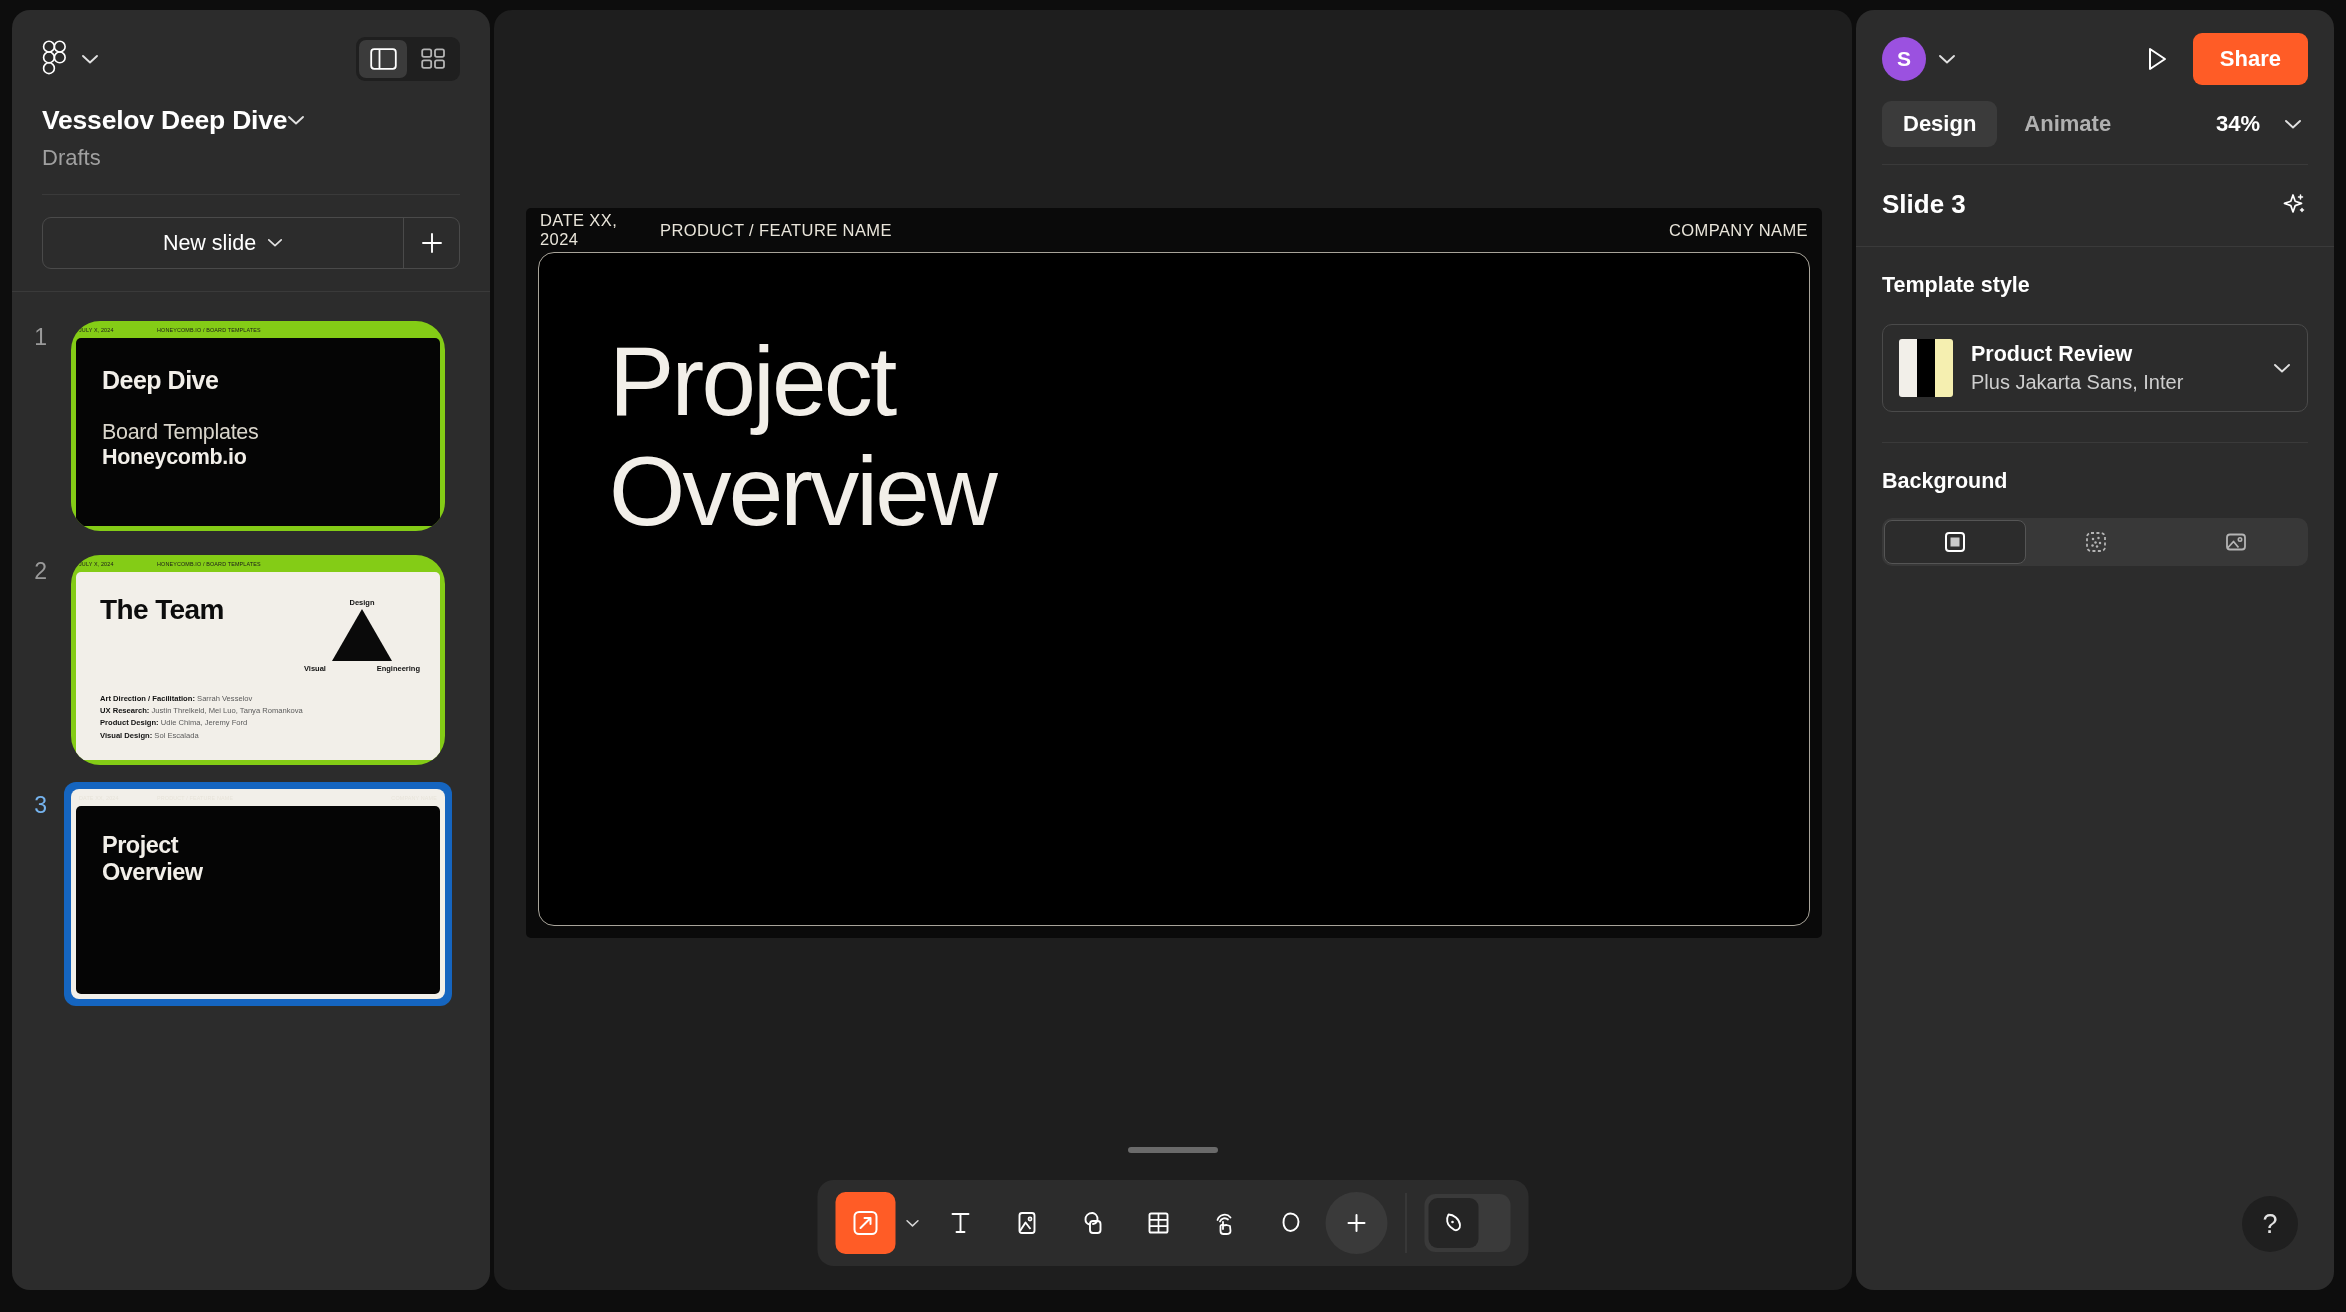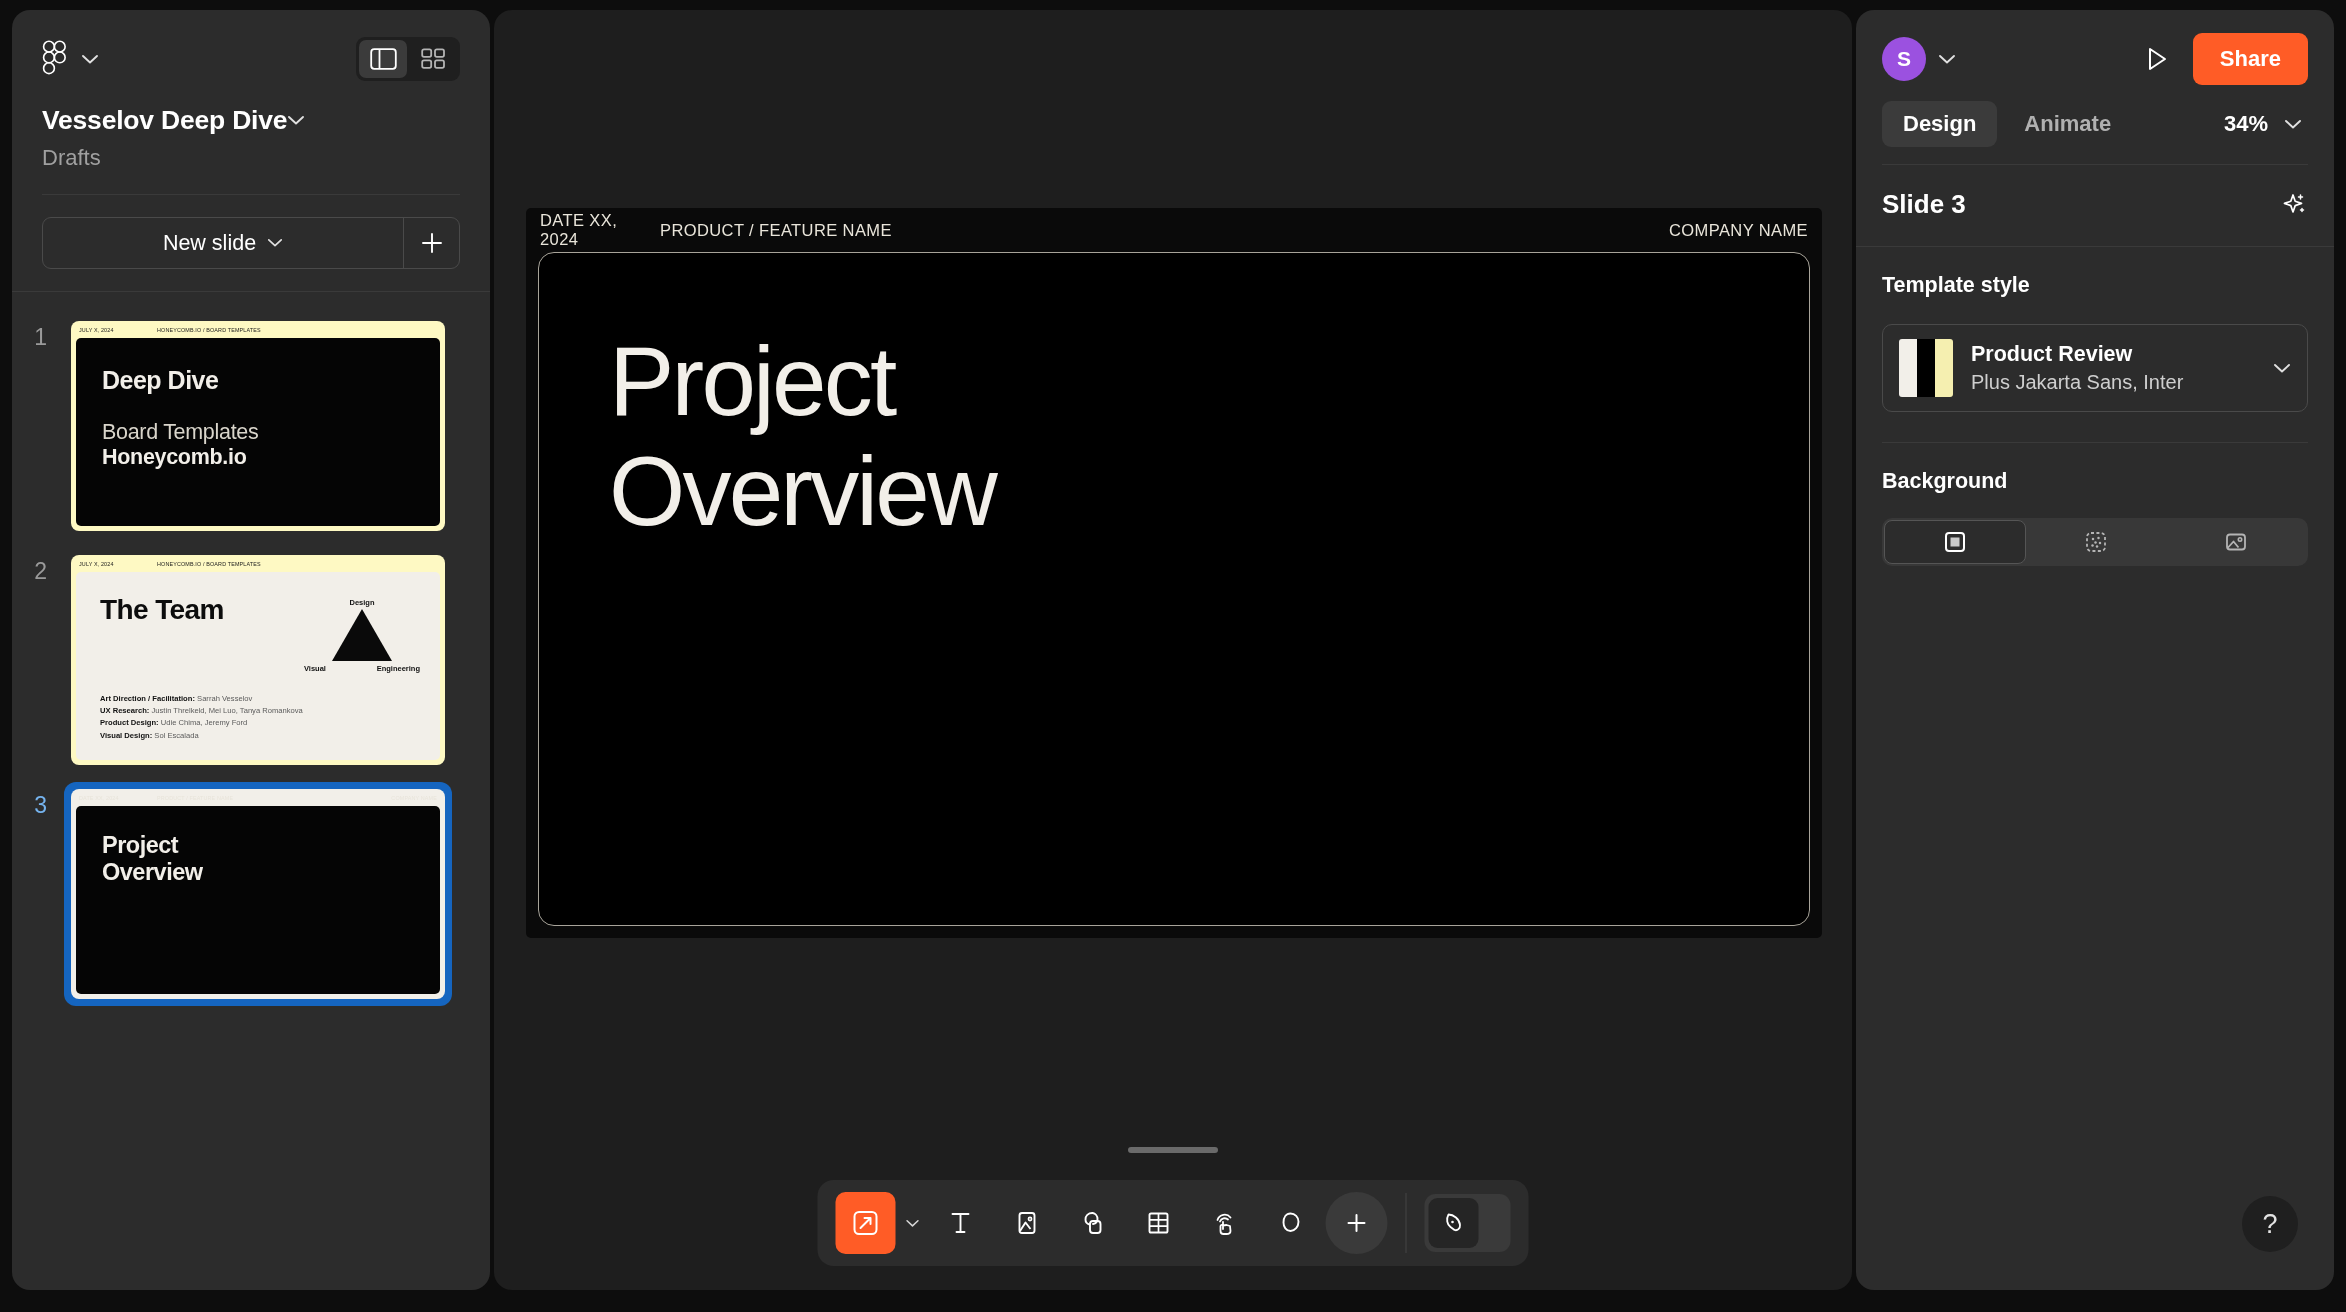--- a/index.html
+++ b/index.html
@@ -103,21 +103,21 @@
     line-height: 0;
   }
   .slide-row.selected .slide-wrap { background: #1565c0; }
   .thumb {
     width: 374px; height: 210px;
     border-radius: 8px;
     overflow: hidden;
     position: relative;
     line-height: normal;
   }
-  .thumb.light { background: #fef9c3; }
+  .thumb.light { background: #84cc16; border-radius: 29px; }
   .thumb.dark { background: #f2efe9; }
   .thumb-inner {
     position: absolute;
     left: 5px; right: 5px; top: 17px; bottom: 5px;
     border-radius: 5px;
   }
   .thumb-hdr {
     position: absolute; left: 0; right: 0; top: 0; height: 17px;
     display: flex; align-items: center;
     font-size: 5.4px; letter-spacing: 0.15px;
@@ -289,21 +289,21 @@
   .tab {
     padding: 10px 21px;
     border-radius: 9px;
     font-size: 22px;
     color: #b0b0b0;
     cursor: pointer;
     font-weight: bold;
   }
   .tab.active { background: #3b3b3b; color: #ffffff; font-weight: bold; }
   .zoom-group {
-    display: flex; align-items: center; gap: 16px;
+    display: flex; align-items: center; gap: 24px;
     padding-right: 6px;
     cursor: pointer;
   }
   .zoom-val { color: #ffffff; font-size: 22px; font-weight: bold; }
   .rp-div { height: 1px; background: #3a3a3a; margin-top: 14px; }
 
   .rp-slidehdr {
     display: flex; align-items: center; justify-content: space-between;
     padding: 24px 26px 26px 26px;
   }

